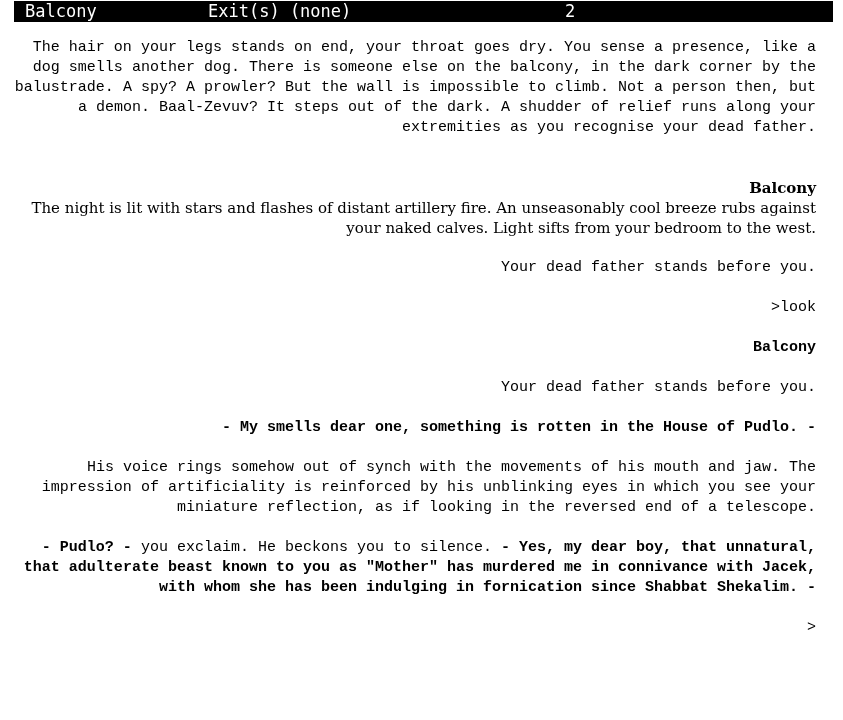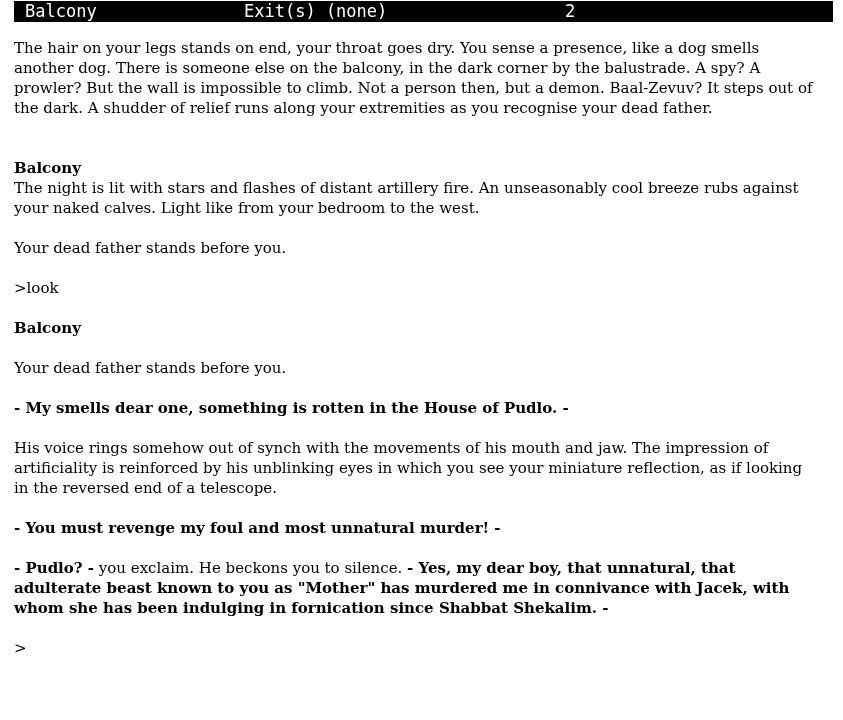--- a/index.html
+++ b/index.html
@@ -1,21 +1,21 @@
 <!DOCTYPE html>
 <html style="--status_bg: #000000; --status_fg: #ffffff; --page_bg: #ffffff; --text: #000000;"><head>
 <meta charset="utf-8">
 <style>
   :root {
     --status_bg: #000000;
     --status_fg: #ffffff;
     --page_bg: #ffffff;
     --text: #000000;
   }
-  * { box-sizing: border-box; }
+  * { box-sizing: border-box; text-align: right; }
   html, body {
     margin: 0; padding: 0;
     width: 843px; height: 720px;
     background: var(--page_bg);
     color: var(--text);
     font-family: "DejaVu Serif", serif;
     font-size: 15px;
   }
   .status-bar {
     position: relative;
@@ -23,32 +23,33 @@
     height: 21px;
     background: var(--status_bg);
     color: var(--status_fg);
     font-family: "DejaVu Sans Mono", "Liberation Mono", monospace;
     font-size: 17px;
     line-height: 21px;
     white-space: nowrap;
     overflow: hidden;
   }
   .status-room  { position: absolute; left: 11px;  top: 0; }
-  .status-exits { position: absolute; left: 194px; top: 0; margin-left: 36px; }
+  .status-exits { position: absolute; left: 194px; top: 0; }
   .status-turns { position: absolute; left: 551px; top: 0; }
 
   .transcript {
     margin: 0 14px;
     padding-top: 16px;
     max-width: 816px;
     line-height: 20px;
   }
   .transcript p {
     margin: 20px 0 0 0;
     max-width: 802px;
+    font-family: Liberation Mono, monospace;
   }
   .transcript p.first { margin-top: 0; }
   .room-block { margin-top: 40px; max-width: 802px; }
   .bold { font-weight: bold; }
   .prompt-line { margin-top: 20px; cursor: text; }
 </style>
 </head>
 <body>
 
 <div class="status-bar">
@@ -56,34 +57,33 @@
   <span class="status-exits">Exit(s) (none)</span>
   <span class="status-turns">2</span>
 </div>
 
 <div class="transcript">
 
   <p class="first">The hair on your legs stands on end, your throat goes dry. You sense a presence, like a dog smells another dog. There is someone else on the balcony, in the dark corner by the balustrade. A spy? A prowler? But the wall is impossible to climb. Not a person then, but a demon. Baal-Zevuv? It steps out of the dark. A shudder of relief runs along your extremities as you recognise your dead father.</p>
 
   <div class="room-block">
     <div class="bold">Balcony</div>
-    <div>The night is lit with stars and flashes of distant artillery fire. An unseasonably cool breeze rubs against your naked calves. Light like from your bedroom to the west.</div>
+    <div>The night is lit with stars and flashes of distant artillery fire. An unseasonably cool breeze rubs against your naked calves. Light sifts from your bedroom to the west.</div>
   </div>
 
   <p>Your dead father stands before you.</p>
 
   <p>&gt;look</p>
 
   <p class="bold">Balcony</p>
 
   <p>Your dead father stands before you.</p>
 
   <p class="bold">- My smells dear one, something is rotten in the House of Pudlo. -</p>
 
   <p>His voice rings somehow out of synch with the movements of his mouth and jaw. The impression of artificiality is reinforced by his unblinking eyes in which you see your miniature reflection, as if looking in the reversed end of a telescope.</p>
 
-  <p class="bold">- You must revenge my foul and most unnatural murder! -</p>
 
   <p><span class="bold">- Pudlo? -</span><span> you exclaim. He beckons you to silence. </span><span class="bold">- Yes, my dear boy, that unnatural, that adulterate beast known to you as "Mother" has murdered me in connivance with Jacek, with whom she has been indulging in fornication since Shabbat Shekalim. -</span></p>
 
   <p class="prompt-line">&gt;</p>
 
 </div>
 
 </body></html>

